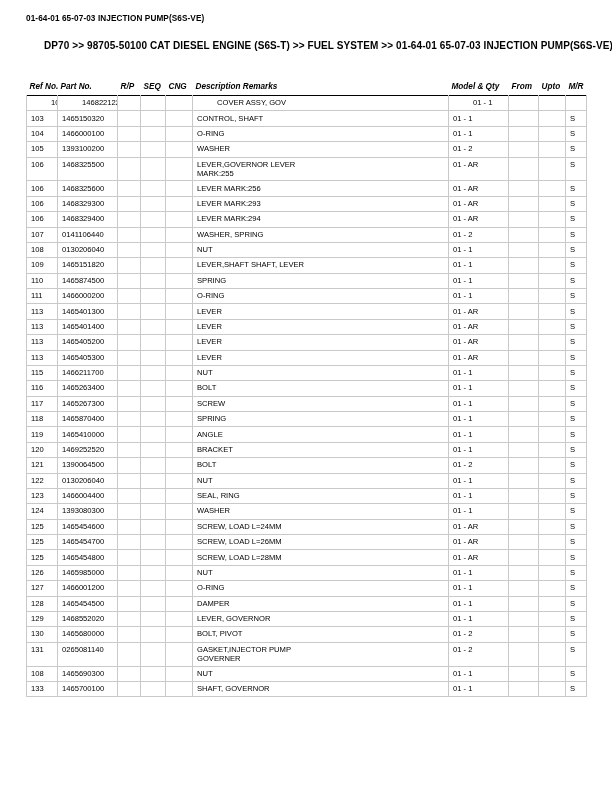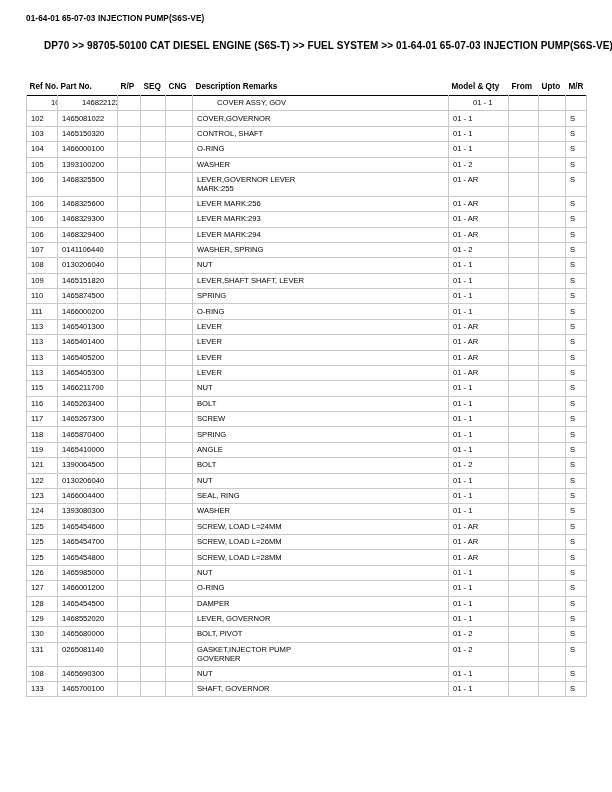--- a/index.html
+++ b/index.html
@@ -53,20 +53,21 @@
     font-size: 7.6px;
   }
   table.parts thead th {
     font-size: 8.2px;
     font-weight: bold;
     text-align: left;
     padding: 0 0 4px 3px;
     border: none;
     vertical-align: bottom;
     white-space: nowrap;
+    font-style: italic;
   }
   table.parts thead tr {
     border-bottom: 1.6px solid #000000;
   }
   table.parts tbody td {
     border: 1px solid #c9c9c9;
     padding: 2.2px 0 2.2px 4px;
     vertical-align: top;
     line-height: 1.22;
     height: 10px;
@@ -147,32 +148,20 @@
             <td class="empty-cell"></td>
             <td class="empty-cell"></td>
             <td class="empty-cell"></td>
             <td>COVER ASSY, GOV</td>
             <td>01 - 1</td>
             <td class="empty-cell"></td>
             <td class="empty-cell"></td>
             <td>S</td>
           </tr>
           <tr>
-            <td>102</td>
-            <td>1465081022</td>
-            <td class="empty-cell"></td>
-            <td class="empty-cell"></td>
-            <td class="empty-cell"></td>
-            <td>COVER,GOVERNOR</td>
-            <td>01 - 1</td>
-            <td class="empty-cell"></td>
-            <td class="empty-cell"></td>
-            <td>S</td>
-          </tr>
-          <tr>
             <td>103</td>
             <td>1465150320</td>
             <td class="empty-cell"></td>
             <td class="empty-cell"></td>
             <td class="empty-cell"></td>
             <td>CONTROL, SHAFT</td>
             <td>01 - 1</td>
             <td class="empty-cell"></td>
             <td class="empty-cell"></td>
             <td>S</td>
@@ -406,20 +395,32 @@
             <td class="empty-cell"></td>
             <td>S</td>
           </tr>
           <tr>
             <td>119</td>
             <td>1465410000</td>
             <td class="empty-cell"></td>
             <td class="empty-cell"></td>
             <td class="empty-cell"></td>
             <td>ANGLE</td>
+            <td>01 - 1</td>
+            <td class="empty-cell"></td>
+            <td class="empty-cell"></td>
+            <td>S</td>
+          </tr>
+          <tr>
+            <td>120</td>
+            <td>1469252520</td>
+            <td class="empty-cell"></td>
+            <td class="empty-cell"></td>
+            <td class="empty-cell"></td>
+            <td>BRACKET</td>
             <td>01 - 1</td>
             <td class="empty-cell"></td>
             <td class="empty-cell"></td>
             <td>S</td>
           </tr>
           <tr>
             <td>121</td>
             <td>1390064500</td>
             <td class="empty-cell"></td>
             <td class="empty-cell"></td>

